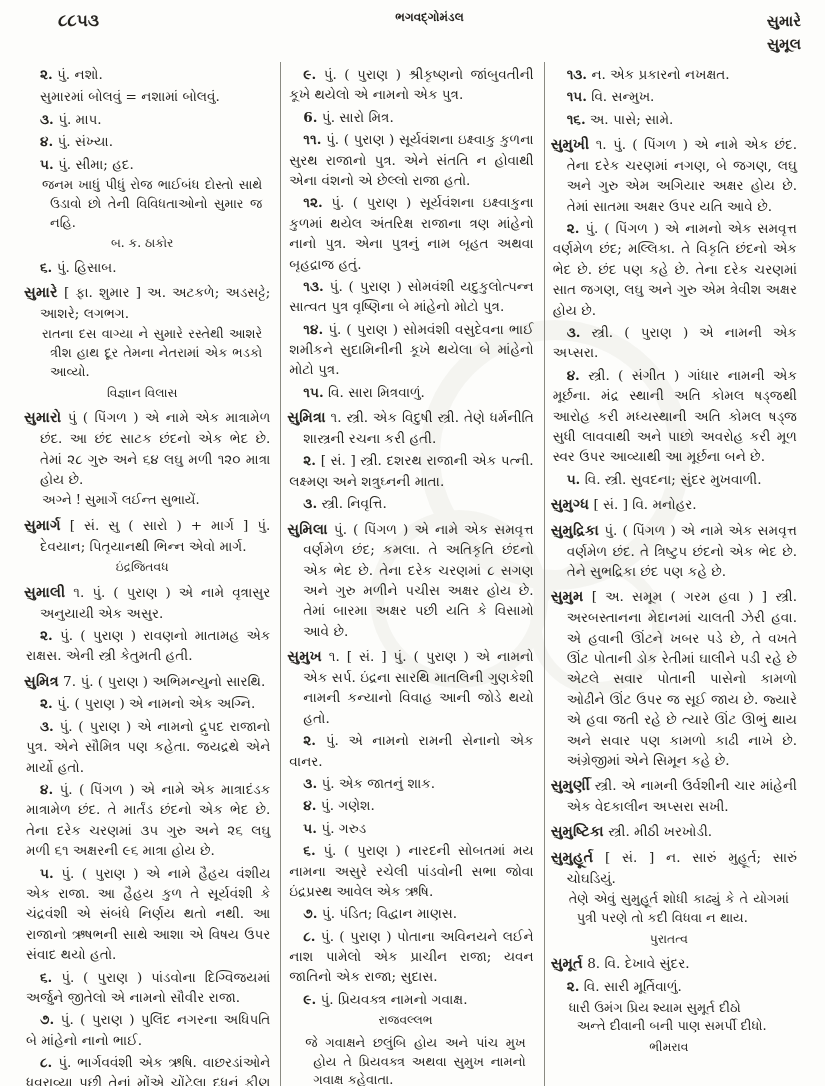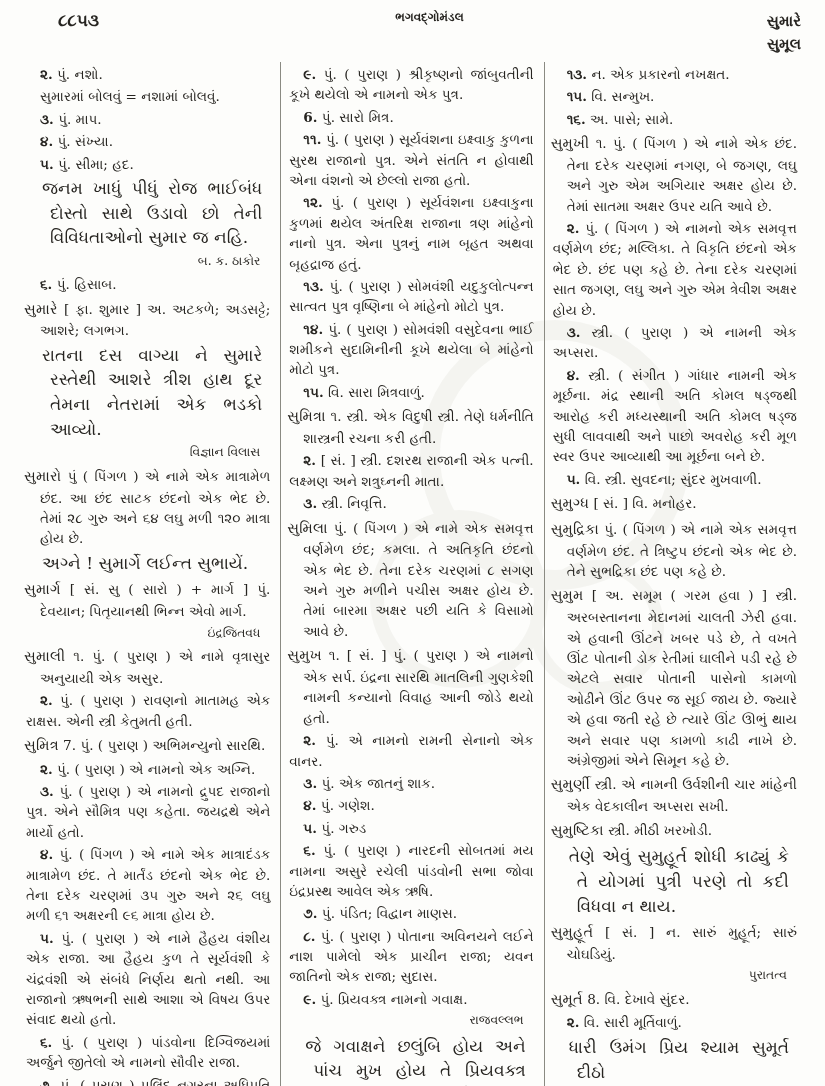--- a/index.html
+++ b/index.html
@@ -26,23 +26,23 @@
   .guide-words div{white-space:nowrap;}
   
   .columns{display:flex;align-items:stretch;position:relative;z-index:2;}
   .column{flex:1 1 0;box-sizing:border-box;padding:2px 10px 0 6px;min-height:1000px;}
   .column + .column{border-left:1px solid #8a8a82;}
   .block{font-size:13.6px;line-height:1.5;text-align:justify;margin:0 0 2px 0;}
   .sense{padding-left:2px;text-indent:14px;}
   .sense .num{font-weight:bold;}
   .sub{padding-left:16px;text-indent:0;}
   .entry{padding-left:16px;text-indent:-16px;margin-top:4px;}
-  .headword{font-weight:normal;font-size:14.5px;letter-spacing:.2px;}
-  .quote{font-size:17px;line-height:1.45;padding:0 8px 0 26px;text-indent:-8px;white-space:pre-line;}
-  .attribution{font-size:12.3px;text-align:right;padding-right:10px;margin-bottom:4px;}
+  .headword{font-weight:bold;font-size:14.5px;letter-spacing:.2px;}
+  .quote{font-size:13px;line-height:1.45;padding:0 8px 0 26px;text-indent:-8px;white-space:pre-line;}
+  .attribution{font-size:12.3px;text-align:center;padding-right:10px;margin-bottom:4px;}
 </style>
 </head>
 <body>
 
 <div class="page">
 
   <div class="watermark">
     <div class="ring r1"></div>
     <div class="ring r2"></div>
     <div class="ring r3"></div>
@@ -116,22 +116,22 @@
         <div class="block entry"><span class="headword">સુમુખી</span> <span>૧. પું. ( પિંગળ ) એ નામે એક છંદ. તેના દરેક ચરણમાં નગણ, બે જગણ, લઘુ અને ગુરુ એમ અગિયાર અક્ષર હોય છે. તેમાં સાતમા અક્ષર ઉપર યતિ આવે છે.</span></div>
         <div class="block sense"><span class="num">૨.</span> <span>પું. ( પિંગળ ) એ નામનો એક સમવૃત્ત વર્ણમેળ છંદ; મલ્લિકા. તે વિકૃતિ છંદનો એક ભેદ છે. છંદ પણ કહે છે. તેના દરેક ચરણમાં સાત જગણ, લઘુ અને ગુરુ એમ ત્રેવીશ અક્ષર હોય છે.</span></div>
         <div class="block sense"><span class="num">૩.</span> <span>સ્ત્રી. ( પુરાણ ) એ નામની એક અપ્સરા.</span></div>
         <div class="block sense"><span class="num">૪.</span> <span>સ્ત્રી. ( સંગીત ) ગાંધાર નામની એક મૂર્છના. મંદ્ર સ્થાની અતિ કોમલ ષડ્જથી આરોહ કરી મધ્યસ્થાની અતિ કોમલ ષડ્જ સુધી લાવવાથી અને પાછો અવરોહ કરી મૂળ સ્વર ઉપર આવ્યાથી આ મૂર્છના બને છે.</span></div>
         <div class="block sense"><span class="num">૫.</span> <span>વિ. સ્ત્રી. સુવદના; સુંદર મુખવાળી.</span></div>
         <div class="block entry"><span class="headword">સુમુગ્ધ</span> <span>[ સં. ] વિ. મનોહર.</span></div>
         <div class="block entry"><span class="headword">સુમુદ્રિકા</span> <span>પું. ( પિંગળ ) એ નામે એક સમવૃત્ત વર્ણમેળ છંદ. તે ત્રિષ્ટુપ છંદનો એક ભેદ છે. તેને સુભદ્રિકા છંદ પણ કહે છે.</span></div>
         <div class="block entry"><span class="headword">સુમુમ</span> <span>[ અ. સમૂમ ( ગરમ હવા ) ] સ્ત્રી. અરબસ્તાનના મેદાનમાં ચાલતી ઝેરી હવા. એ હવાની ઊંટને ખબર પડે છે, તે વખતે ઊંટ પોતાની ડોક રેતીમાં ઘાલીને પડી રહે છે એટલે સવાર પોતાની પાસેનો કામળો ઓઢીને ઊંટ ઉપર જ સૂઈ જાય છે. જ્યારે એ હવા જતી રહે છે ત્યારે ઊંટ ઊભું થાય અને સવાર પણ કામળો કાઢી નાખે છે. અંગ્રેજીમાં એને સિમૂન કહે છે.</span></div>
         <div class="block entry"><span class="headword">સુમુર્ણી</span> <span>સ્ત્રી. એ નામની ઉર્વશીની ચાર માંહેની એક વેદકાલીન અપ્સરા સખી.</span></div>
         <div class="block entry"><span class="headword">સુમુષ્ટિકા</span> <span>સ્ત્રી. મીઠી ખરખોડી.</span></div>
+        <div class="block entry"><span class="headword">સુમુહૂર્ત</span> <span>[ સં. ] ન. સારું મુહૂર્ત; સારું ચોઘડિયું.</span></div>
         <div class="block quote">તેણે એવું સુમુહૂર્ત શોધી કાઢ્યું કે તે યોગમાં પુત્રી પરણે તો કદી વિધવા ન થાય.</div>
-        <div class="block entry"><span class="headword">સુમુહૂર્ત</span> <span>[ સં. ] ન. સારું મુહૂર્ત; સારું ચોઘડિયું.</span></div>
         <div class="block attribution">પુરાતત્વ</div>
         <div class="block entry"><span class="headword">સુમૂર્ત</span> <span>8. વિ. દેખાવે સુંદર.</span></div>
         <div class="block sense"><span class="num">૨.</span> <span>વિ. સારી મૂર્તિવાળું.</span></div>
         <div class="block quote">ધારી ઉમંગ પ્રિય શ્યામ સુમૂર્ત દીઠો
 અન્તે દીવાની બની પાણ સમર્પી દીધો.</div>
         <div class="block attribution">ભીમરાવ</div>
       </div>
     </div>
 
 </div>

